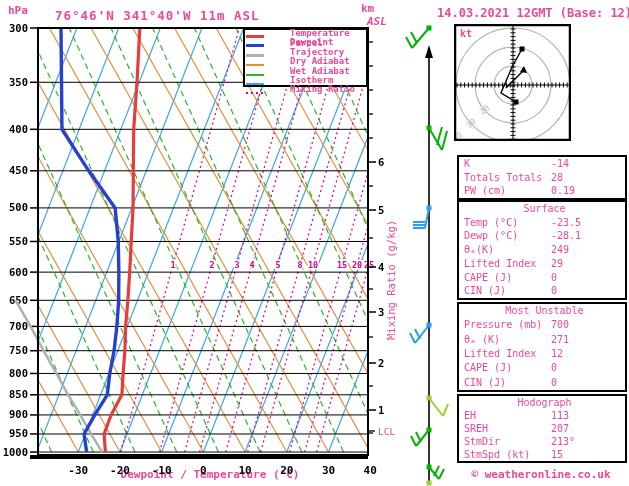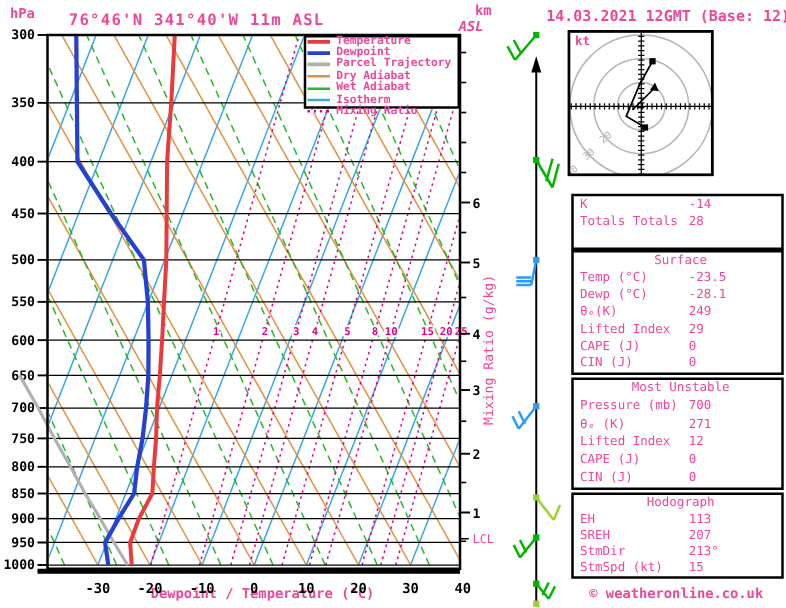--- a/index.html
+++ b/index.html
@@ -1,39 +1,39 @@
 <!DOCTYPE html>
 <html><head>
 <meta charset="utf-8">
 <style>
   html,body{margin:0;padding:0;background:#fff;}
   #stage{position:relative;width:629px;height:486px;background:#fff;overflow:hidden;
          font-family:"DejaVu Sans Mono",monospace;color:#ec4899;}
   .abs{position:absolute;white-space:pre;}
   .b{font-weight:bold;}
   svg{position:absolute;left:0;top:0;}
-  .lgrow{position:absolute;height:10px;display:flex;align-items:center;font-size:9px;font-weight:bold;line-height:9px;}
+  .lgrow{position:absolute;height:10px;display:flex;align-items:flex-end;font-size:9px;font-weight:bold;line-height:9px;gap:21px;}
   .lgsw{display:inline-block;width:18px;margin-right:5px;flex:0 0 18px;}
   #legendbox{position:absolute;border:2px solid #000;background:#fff;}
   .tbox{position:absolute;left:457px;width:166px;border:2px solid #000;background:#fff;font-size:10px;}
   .trow{position:relative;padding-left:5px;overflow:visible;}
   .tlab{display:inline-block;}
   .tval{position:absolute;left:92px;top:0;}
   .thead{text-align:center;}
   #copyright{position:absolute;left:452px;top:468px;width:178px;text-align:center;
              font-size:11px;font-weight:bold;letter-spacing:0px;}
 </style>
 </head>
 <body>
 
 <div id="stage">
 
   <div class="abs b" style="left:8px;top:4px;font-size:11px;">hPa</div>
   <div class="abs b" style="left:55px;top:8px;font-size:12.5px;letter-spacing:1px;">76°46'N 341°40'W 11m ASL</div>
-  <div class="abs b" style="left:380px;top:2px;font-size:11px;">km</div>
+  <div class="abs b" style="left:361px;top:2px;font-size:11px;">km</div>
   <div class="abs b" style="left:367px;top:15px;font-size:11px;font-style:italic;">ASL</div>
   <div class="abs b" style="left:437px;top:6px;font-size:12px;">14.03.2021 12GMT (Base: 12)</div>
   <div class="abs b" style="left:90px;top:468px;font-size:11px;width:240px;text-align:center;">Dewpoint / Temperature (°C)</div>
   <div class="abs" style="left:385px;top:340px;font-size:10.5px;transform:rotate(-90deg);transform-origin:0 0;">Mixing Ratio (g/kg)</div>
   <div class="abs" style="left:378px;top:426px;font-size:9.5px;">LCL</div>
   <div id="copyright">© weatheronline.co.uk</div>
 
   <svg id="plot" width="629" height="486">
       <defs>
         <clipPath id="pc">
@@ -336,20 +336,21 @@
         <polygon points="70,42 66,48 73,49" fill="#000"></polygon>
       </g>
       <rect x="1" y="1" width="115" height="115" fill="none" stroke="#000" stroke-width="2.5"></rect>
     </svg>
   <div class="abs b" style="left:460px;top:28px;font-size:10px;">kt</div>
 
   <div id="tablewrap">
       <div class="tbox" style="top: 155px; height: 41px;">
         <div class="trow" style="height: 13.6667px; line-height: 13.6667px;"><span class="tlab">K</span><span class="tval">-14</span></div>
         <div class="trow" style="height: 13.6667px; line-height: 13.6667px;"><span class="tlab">Totals Totals</span><span class="tval">28</span></div>
+        <div class="trow" style="height: 13.6667px; line-height: 13.6667px;"><span class="tlab">PW (cm)</span><span class="tval">0.19</span></div>
       </div>
       <div class="tbox" style="top: 200px; height: 96px;">
         <div class="trow thead" style="height: 13.7143px; line-height: 13.7143px;">Surface</div>
         <div class="trow" style="height: 13.7143px; line-height: 13.7143px;"><span class="tlab">Temp (°C)</span><span class="tval">-23.5</span></div>
         <div class="trow" style="height: 13.7143px; line-height: 13.7143px;"><span class="tlab">Dewp (°C)</span><span class="tval">-28.1</span></div>
         <div class="trow" style="height: 13.7143px; line-height: 13.7143px;"><span class="tlab">θₑ(K)</span><span class="tval">249</span></div>
         <div class="trow" style="height: 13.7143px; line-height: 13.7143px;"><span class="tlab">Lifted Index</span><span class="tval">29</span></div>
         <div class="trow" style="height: 13.7143px; line-height: 13.7143px;"><span class="tlab">CAPE (J)</span><span class="tval">0</span></div>
         <div class="trow" style="height: 13.7143px; line-height: 13.7143px;"><span class="tlab">CIN (J)</span><span class="tval">0</span></div>
       </div>

